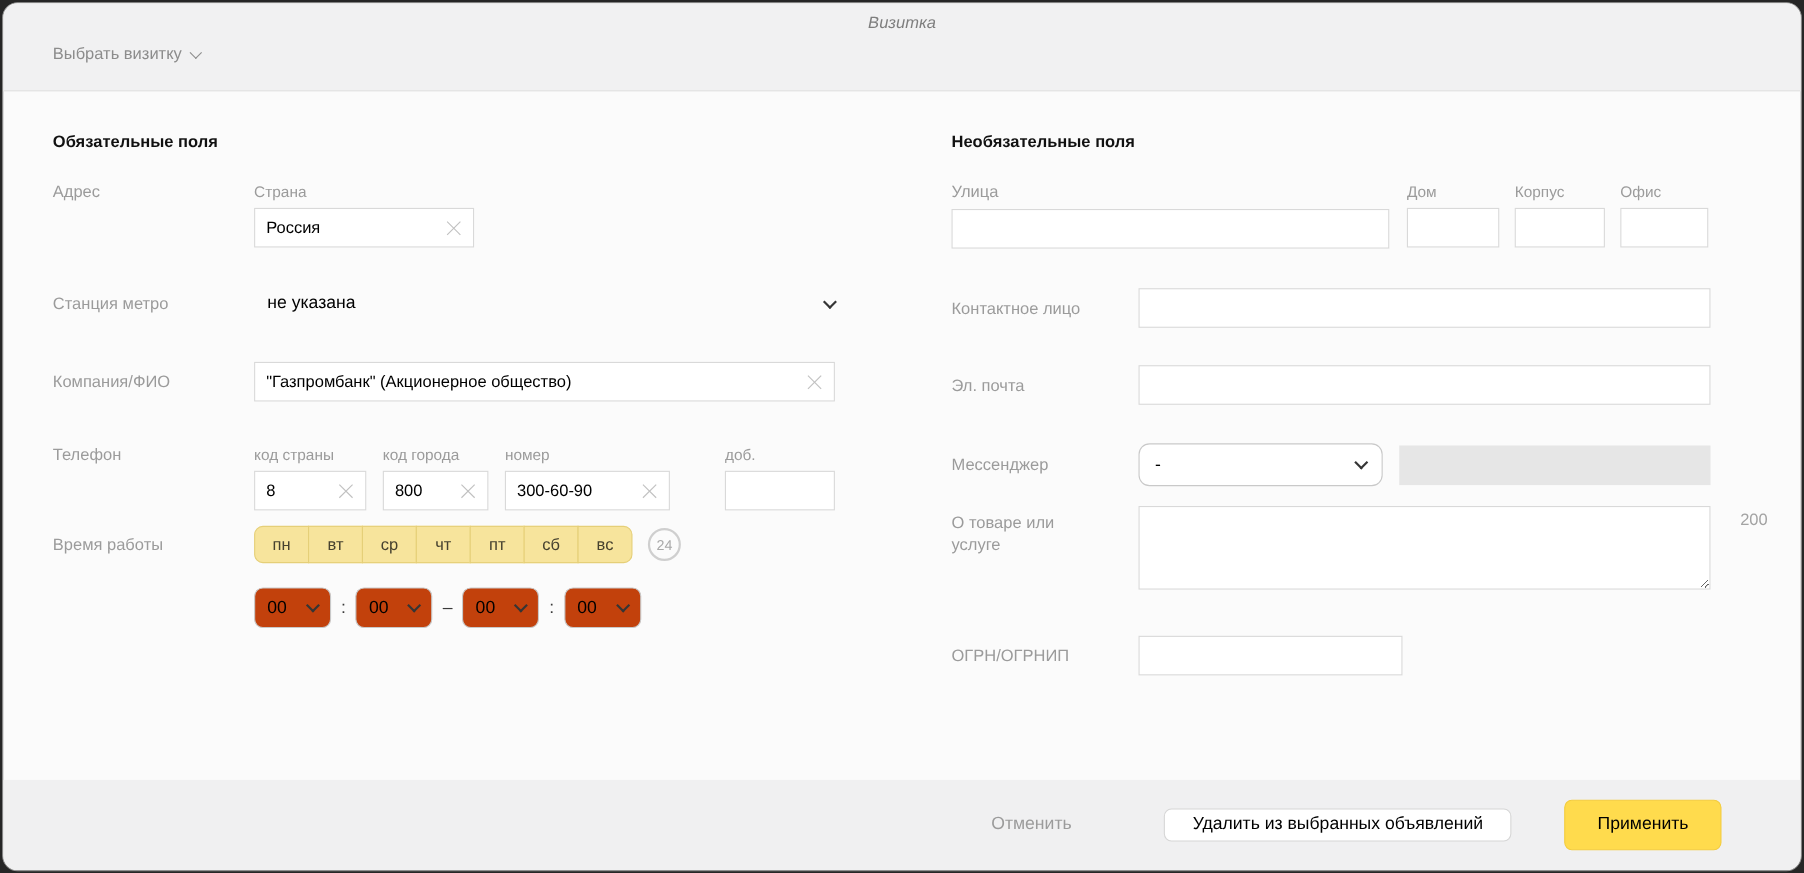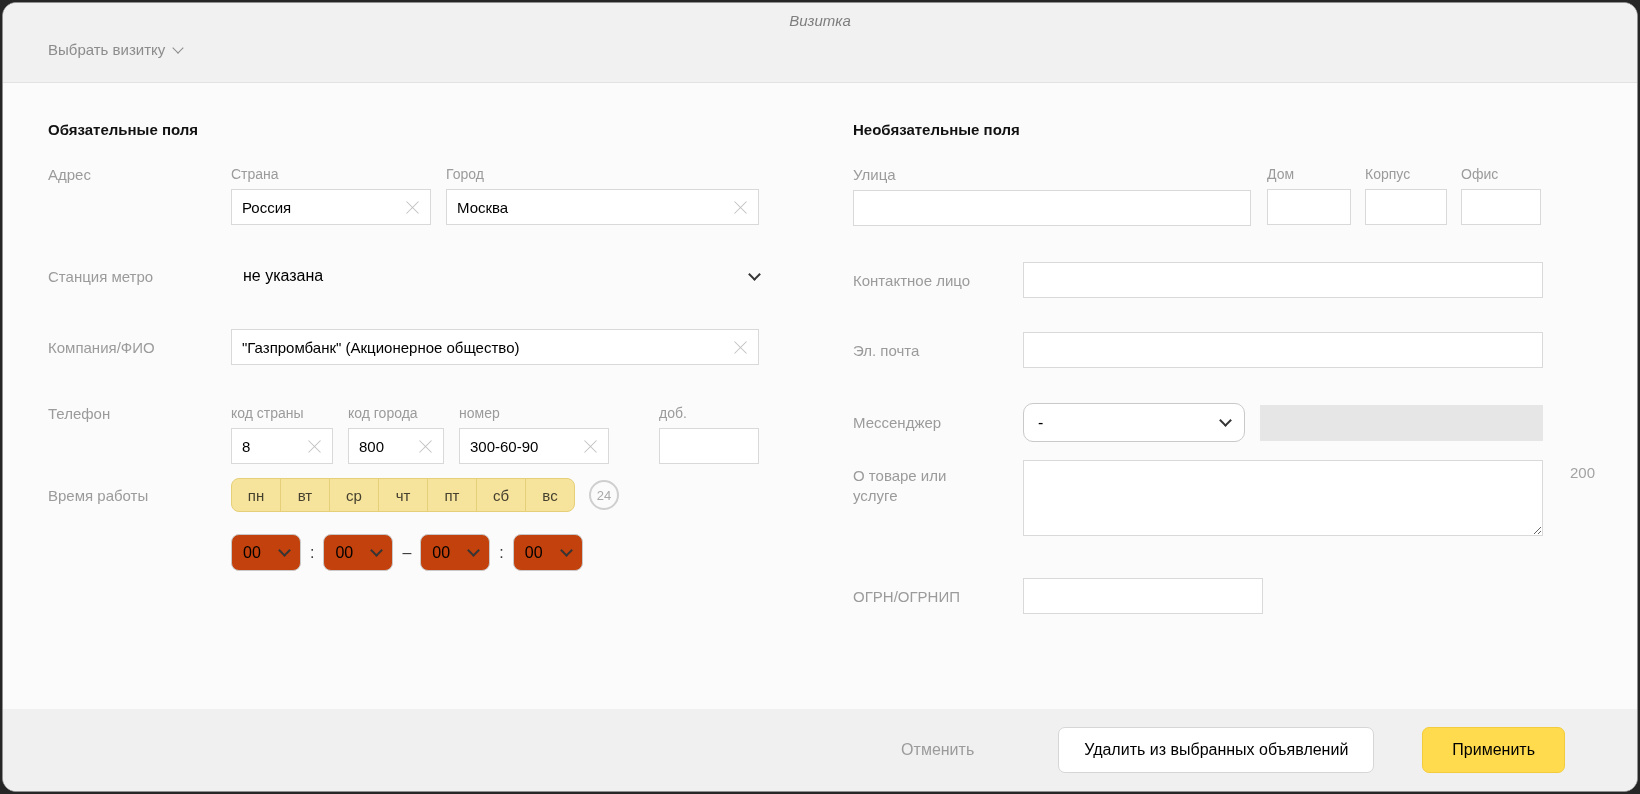--- a/index.html
+++ b/index.html
@@ -13,21 +13,21 @@
   
   .hdr { height:80px; background:#f1f1f2; border-bottom:1px solid #e2e2e2; position:relative; flex:none; }
   .hdr-title { position:absolute; top:9px; left:0; right:0; text-align:center;
                font-size:15px; color:#7e7e7e;font-style:italic; }
   .hdr-link { position:absolute; left:45px; top:38px; display:flex; align-items:center; gap:9px;
               font-size:15px; color:#8c8c8c; cursor:pointer; }
   .chev-sm { display:inline-block; width:8px; height:8px; border-right:1.5px solid #8c8c8c;
              border-bottom:1.5px solid #8c8c8c; transform:rotate(45deg); margin-top:-4px; }
 
   
-  .bdy { flex:1; padding:38px 16px 0 45px; display:flex; }
+  .bdy { flex:1; padding:38px 16px 0 45px; display:flex;gap:12px; }
   .col-left { width:711px; flex:none; }
   .col-right { width:690px; flex:none; margin-left:94px; }
   .sec-h { font-size:15px; font-weight:bold; color:#111; margin-bottom:28px; }
 
   .row { display:flex; }
   .rlabel { width:183px; flex:none; font-size:15px; color:#9b9b9b; }
   .rlabel-r { width:170px; flex:none; font-size:15px; color:#9b9b9b; }
   .fstack { display:flex; flex-direction:column; }
   .flabel { font-size:14px; color:#9b9b9b; margin-bottom:7px; }
 
@@ -84,21 +84,21 @@
               font-family:"Liberation Sans", sans-serif; font-size:15px; padding:6px 8px; outline:0; }
   .counter { position:absolute; right:-52px; top:4px; font-size:15px; color:#a3a3a3; }
   .ogrn-row { align-items:center; }
   .inp-plain { border:1px solid #d9d9d9; background:#fff; height:36px; padding:0 10px; font-size:15px;
                font-family:"Liberation Sans", sans-serif; outline:0; color:#000; }
 
   
   .ftr { height:82px; background:#f0f0f1; flex:none; display:flex; align-items:center;
          justify-content:flex-end; padding-right:72px; }
   .cancel-lnk { font-size:16px; color:#9b9b9b; cursor:pointer; margin-right:84px; }
-  .btn-remove { height:46px; padding:0 25px; background:#fff; border:1px solid #d6d6d6;
+  .btn-remove { height:30px; padding:0 25px; background:#fff; border:1px solid #d6d6d6;
                 border-radius:7px; font-size:16px; color:#000; cursor:pointer; margin-right:48px;
                 font-family:"Liberation Sans", sans-serif; }
   .btn-apply { height:46px; padding:0 29px; background:#ffdb4d; border:1px solid #f3cc3e;
                border-radius:7px; font-size:16px; color:#000; cursor:pointer;
                font-family:"Liberation Sans", sans-serif; }
 </style>
 </head>
 <body>
 
 <div class="dialog">
@@ -115,27 +115,20 @@
 
     <div class="col-left">
       <div class="sec-h">Обязательные поля</div>
 
       <div class="row addr-row">
         <div class="rlabel">Адрес</div>
         <div class="fstack" style="width:200px; margin-right:15px;">
           <div class="flabel">Страна</div>
           <div class="ibox">
             <input value="Россия" style="">
-            <span class="xicon"></span>
-          </div>
-        </div>
-        <div class="fstack" style="width:313px;">
-          <div class="flabel">Город</div>
-          <div class="ibox">
-            <input value="Москва" style="">
             <span class="xicon"></span>
           </div>
         </div>
       </div>
 
       <div class="row metro-row">
         <div class="rlabel">Станция метро</div>
         <div class="metro-ctl">
           <span class="metro-val" style="margin-left:12px;">не указана</span>
           <span class="chev"></span>

